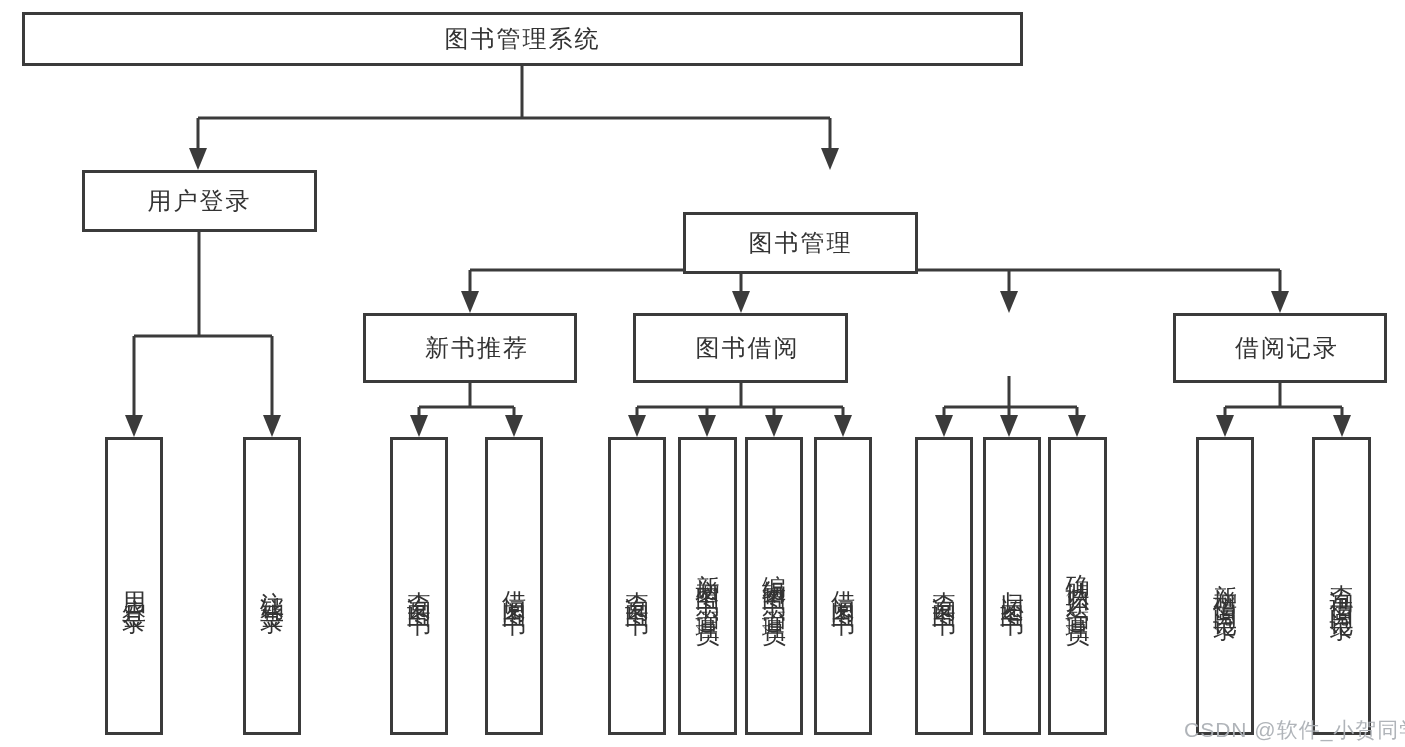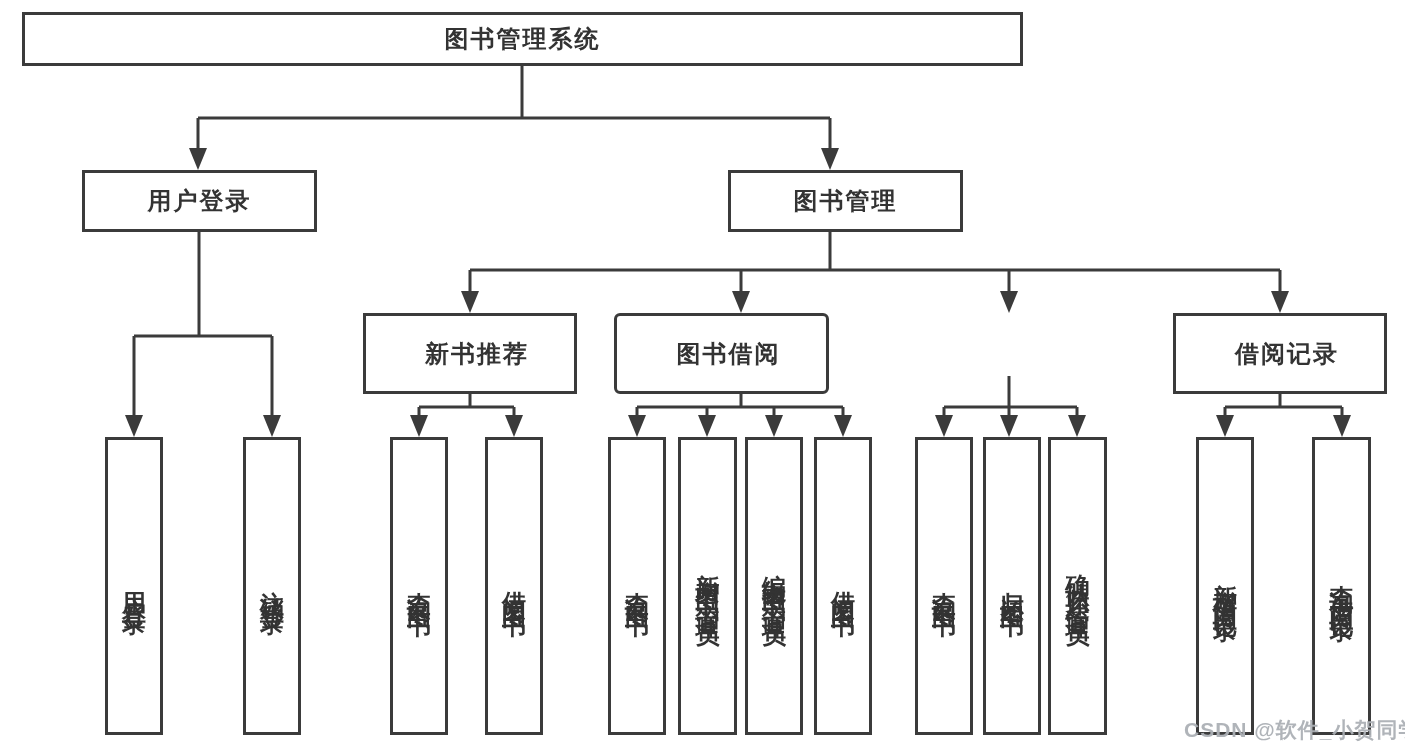--- a/index.html
+++ b/index.html
@@ -7,21 +7,20 @@
     padding: 0;
     background: #ffffff;
     font-family: "Liberation Sans", "DejaVu Sans", sans-serif;
   }
   .canvas {
     position: relative;
     width: 1405px;
     height: 747px;
     background: #ffffff;
     overflow: hidden;
-    font-weight: bold;
   }
   .connectors {
     position: absolute;
     left: 0;
     top: 0;
     z-index: 0;
   }
   .node {
     position: absolute;
     background: #ffffff;
@@ -31,21 +30,21 @@
     align-items: center;
     justify-content: center;
     color: #333333;
     font-size: 24px;
     line-height: 1;
     z-index: 1;
     letter-spacing: 2px;
   }
   .node.root    { left: 22px;  top: 12px;  width: 1001px; height: 54px; }
   .node.lvl2    { top: 170px; height: 62px; width: 235px; }
-  .node.lvl3    { top: 313px; height: 81px; width: 214px; padding-left: 14px; }
+  .node.lvl3    { top: 313px; height: 70px; width: 214px; padding-left: 14px; }
   .node.leaf    { top: 437px; height: 298px; width: 58px; }
   .leaf .vtext {
     writing-mode: vertical-rl;
     text-orientation: mixed;
     letter-spacing: 7px;
     font-size: 24px;
     color: #333333;
     white-space: nowrap;
   }
   .watermark {
@@ -104,28 +103,28 @@
     </g>
   </svg>
 
   <div class="node root">
     <span>图书管理系统</span>
   </div>
 
   <div class="node lvl2" style="left:82px;">
     <span>用户登录</span>
   </div>
-  <div class="node lvl2" style="left:728px;">
+  <div class="node lvl2" style="left:683px;margin-top:42px;">
     <span>图书管理</span>
   </div>
 
   <div class="node lvl3" style="left:363px;">
     <span>新书推荐</span>
   </div>
-  <div class="node lvl3" style="left:614px;width:215px;border-radius:6px;">
+  <div class="node lvl3" style="left:633px;width:215px;">
     <span>图书借阅</span>
   </div>
   <div class="node lvl3" style="left:1173px;text-align:right;">
     <span>借阅记录</span>
   </div>
 
   <div class="node leaf" style="left:105px;">
     <span class="vtext">用户登录</span>
   </div>
   <div class="node leaf" style="left:243px;">

